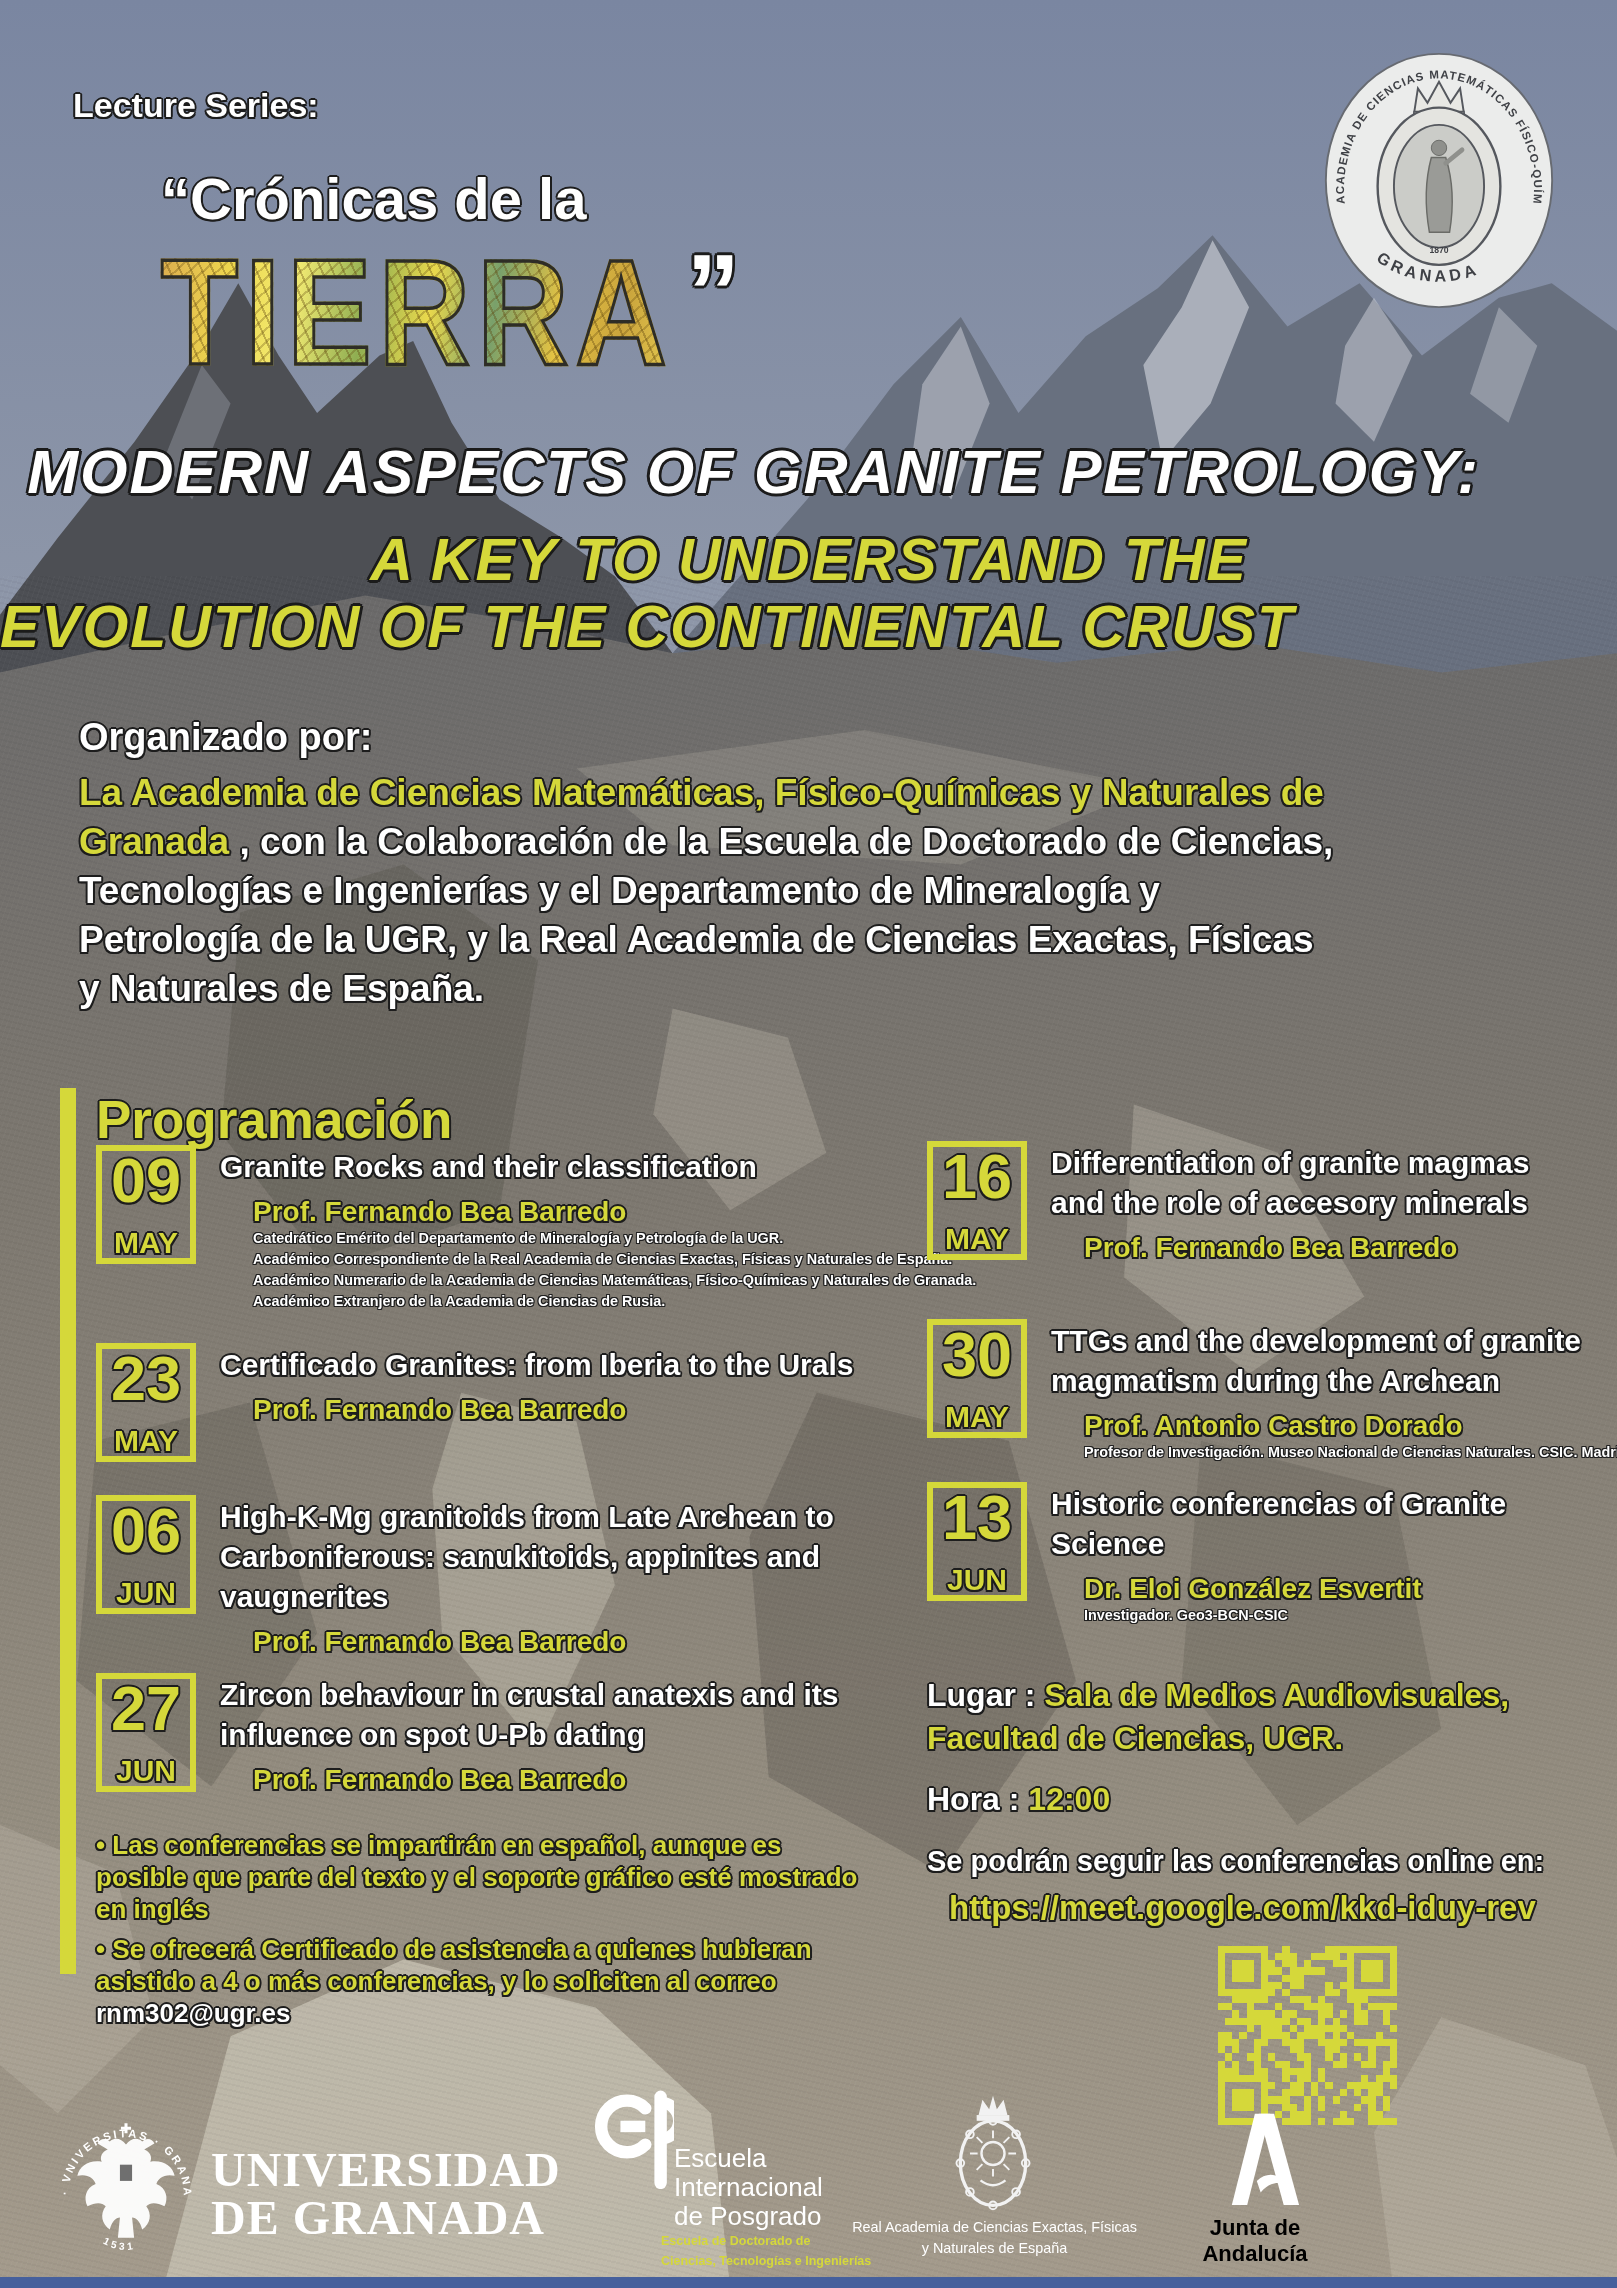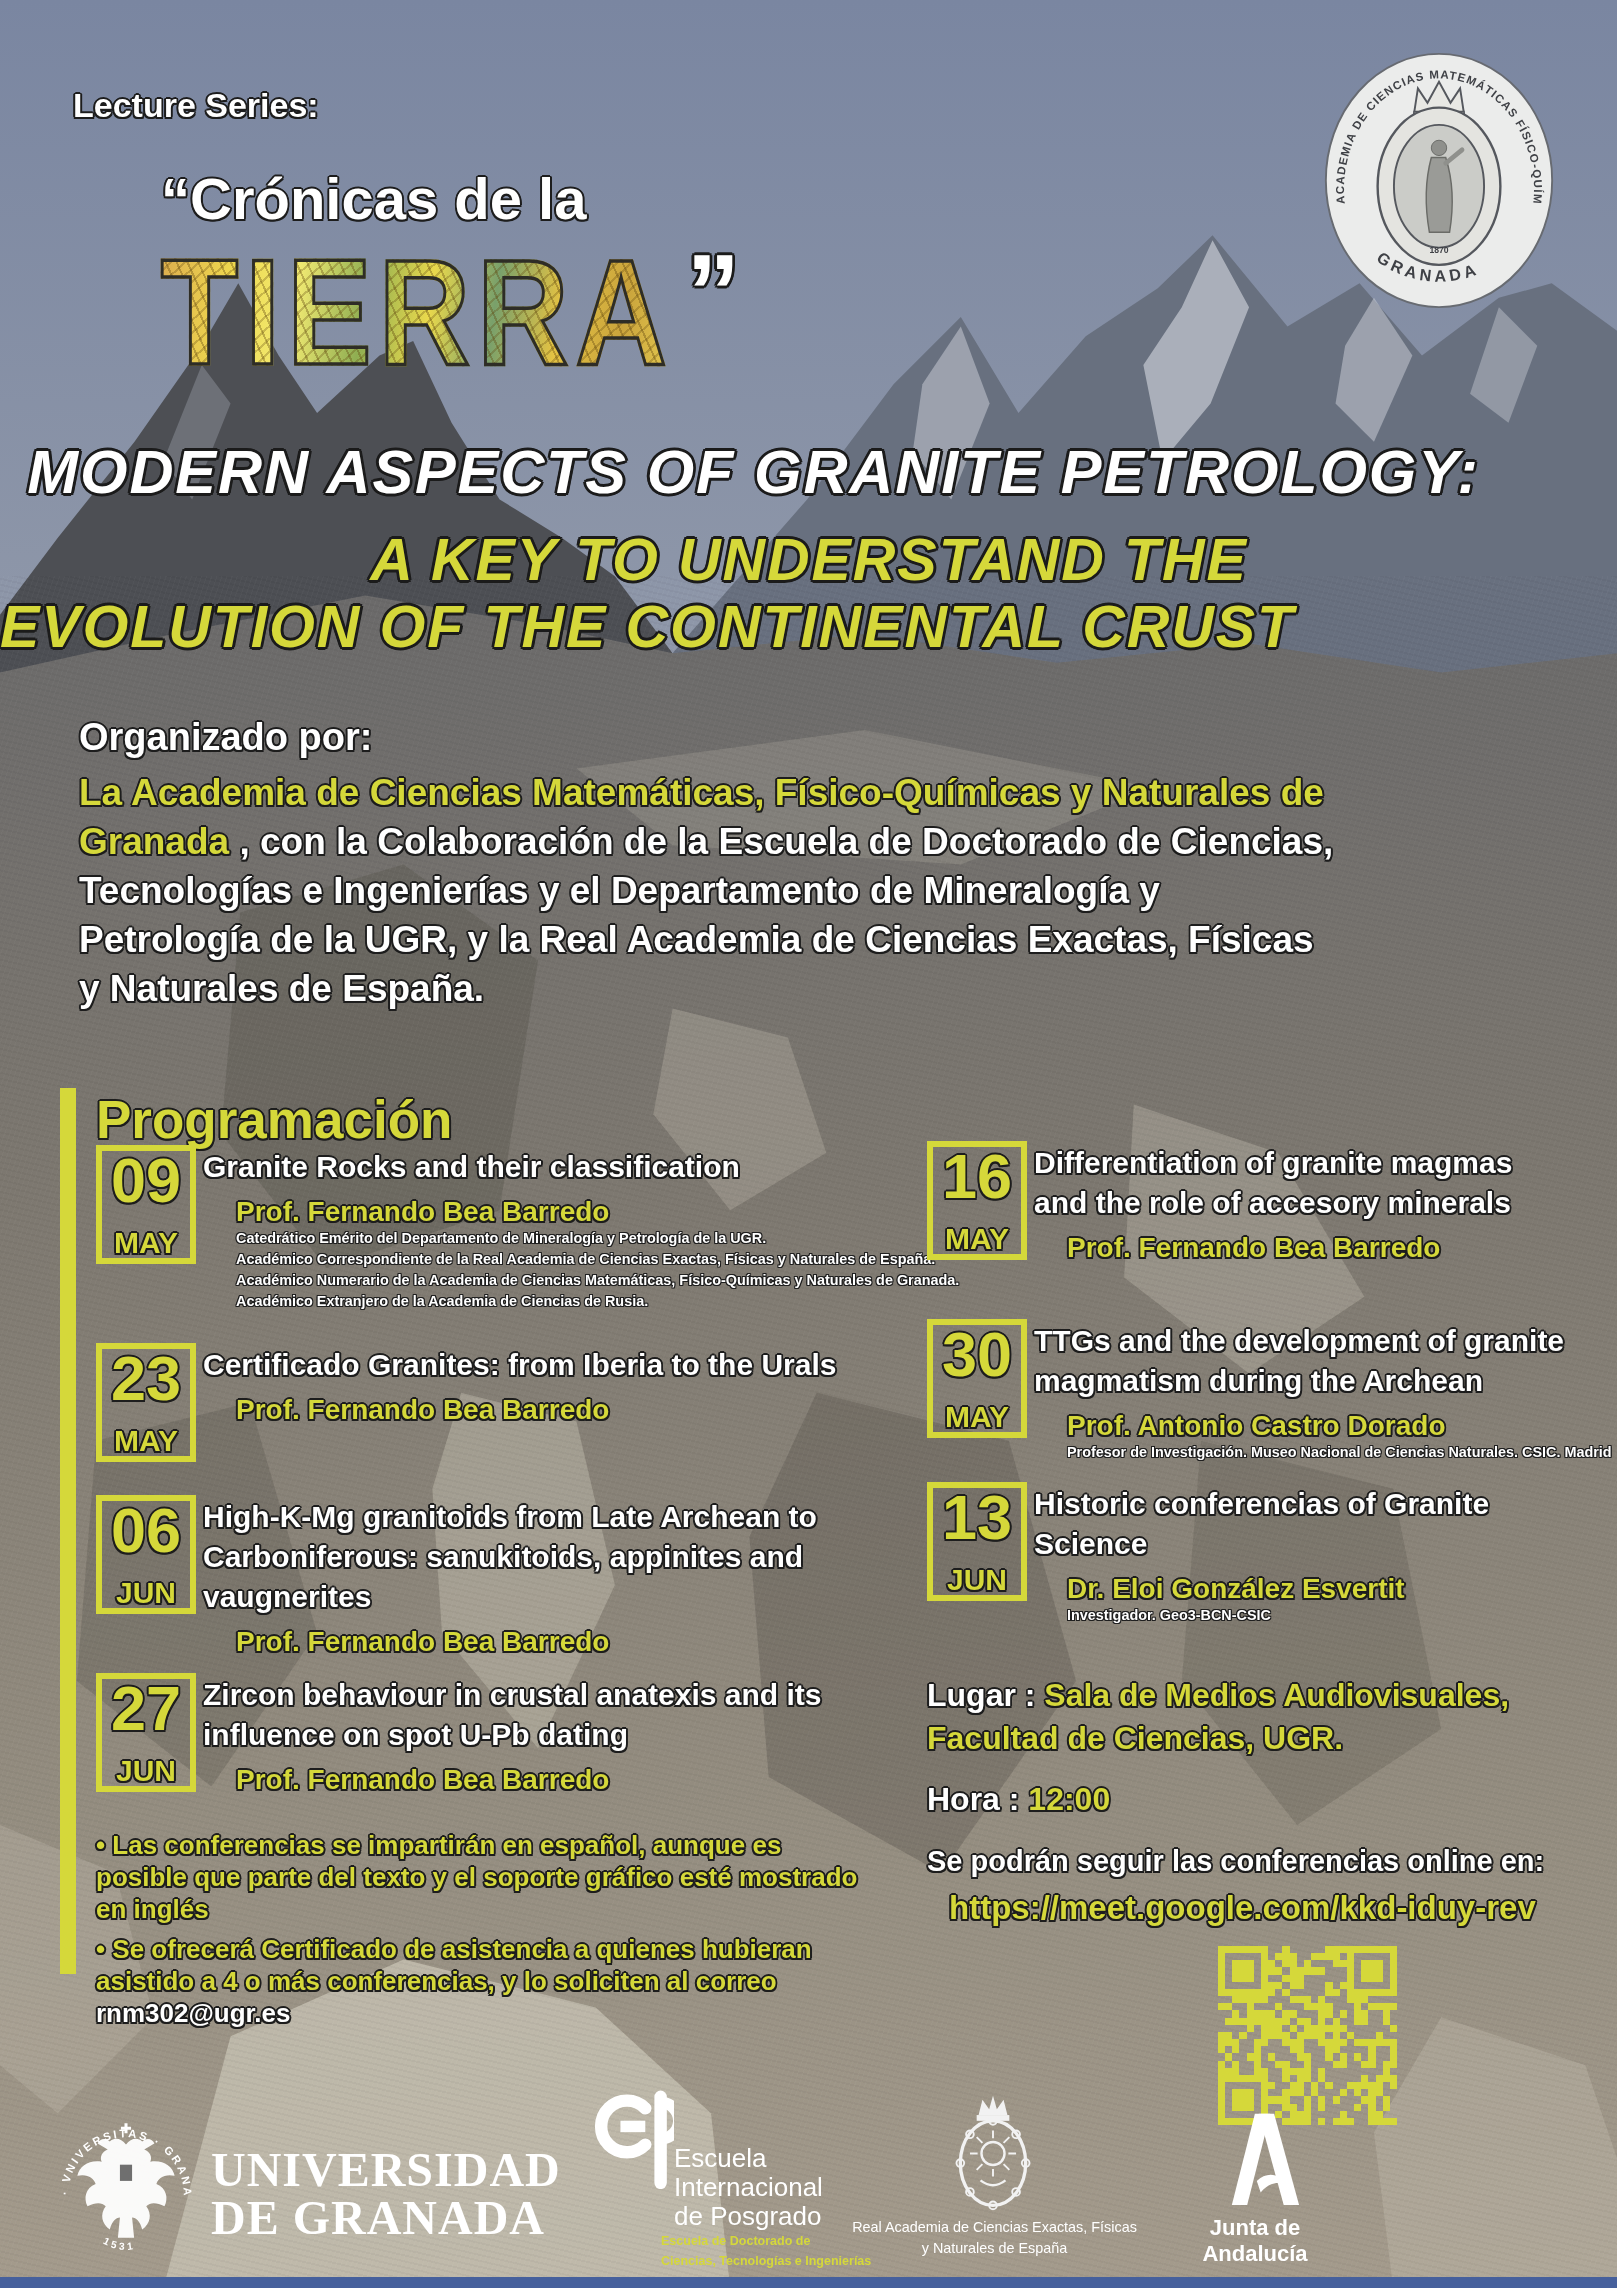--- a/index.html
+++ b/index.html
@@ -43,21 +43,21 @@
       font-size:59px;letter-spacing:1.9px}
   #t3{left:0;top:593px;width:1618px;text-align:left;font-style:italic;font-weight:bold;
       font-size:59px;letter-spacing:1.9px}
 
   #org-label{left:79px;top:716px;font-size:38px;font-weight:bold}
   #org-par{left:79px;top:768px;font-size:37px;font-weight:bold;line-height:49px}
 
   #prog-bar{left:60px;top:1088px;width:16.3px;height:886px;background:#d5d83a}
   #prog-head{left:96px;top:1089px;font-size:53px;font-weight:bold}
 
-  .lecture{position:absolute;display:flex;gap:7px}
+  .lecture{position:absolute;display:flex;gap:24px}
   .datebox{width:100px;height:119px;border:6.7px solid #d5d83a;box-sizing:border-box;
            display:flex;flex-direction:column;align-items:center;justify-content:center;flex:0 0 auto}
   .day{font-size:63px;line-height:.95;font-weight:bold}
   .month{font-size:30px;line-height:1;margin-top:17px;font-weight:bold}
   .lbody{padding-top:1.9px}
   .ltitle{font-size:30px;line-height:40px;font-weight:bold}
   .lspeaker{font-size:28px;margin:9.6px 0 0 33px;font-weight:bold}
   .ldetail{font-size:14.4px;line-height:21px;margin-left:33px;font-weight:bold;white-space:nowrap}
   .ldetail:first-of-type{margin-top:6.7px}
   #col-left{left:96px;top:1145px;width:865px;height:769px}
@@ -84,21 +84,21 @@
 
   #ugr-seal{left:50px;top:2112px}
   #ugr-name{left:211px;top:2146px;font-family:"Liberation Serif",serif;font-weight:bold;
             font-size:48px;line-height:48px;color:#ffffff;letter-spacing:1px}
   #eip-glyph{left:586px;top:2083px}
   #eip-text{left:674px;top:2144px;font-size:26px;line-height:29px;color:#fff}
   #eip-sub{left:661px;top:2231px;font-size:12.5px;line-height:20px;color:#d5d83a;font-weight:bold}
   #rac-seal{left:938px;top:2092px}
   #rac-caption{left:764px;top:2217px;width:461px;text-align:center;font-size:14.4px;line-height:21px;color:#ffffff}
   #junta-glyph{left:1228px;top:2104px}
-  #junta-caption{left:1159px;top:2215px;width:192px;text-align:center;font-size:22px;font-weight:bold;color:#ffffff}
+  #junta-caption{left:1159px;top:2215px;width:192px;text-align:center;font-size:22px;font-weight:bold;color:#000000}
   #academy-seal{left:1322px;top:50px}
   #bottom-bar{left:0;bottom:0;width:1618px;height:11.5px;background:#46609c}
 </style>
 </head>
 <body>
 
 <svg id="bg" viewBox="0 0 1684 2382" preserveAspectRatio="none" aria-hidden="true">
   <defs>
     <linearGradient id="sky" x1="0" y1="0" x2="0" y2="1">
       <stop offset="0" stop-color="#7a86a1"></stop>

